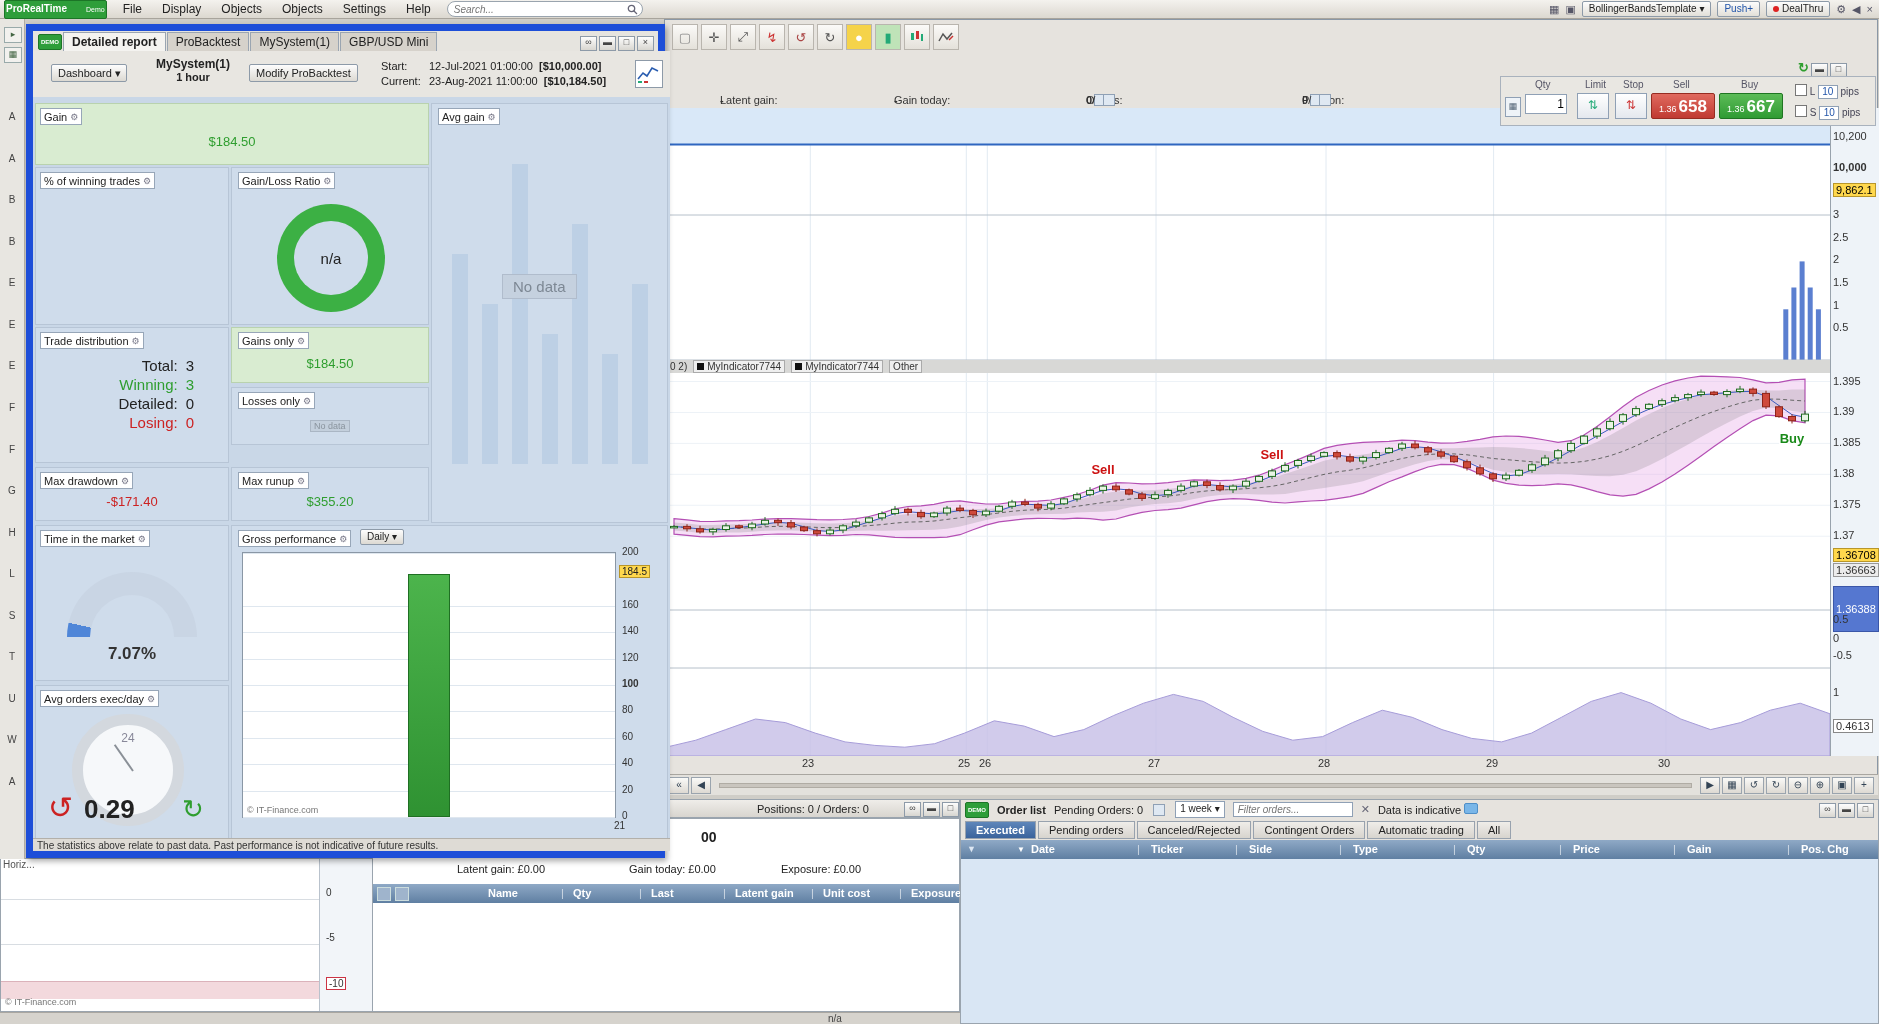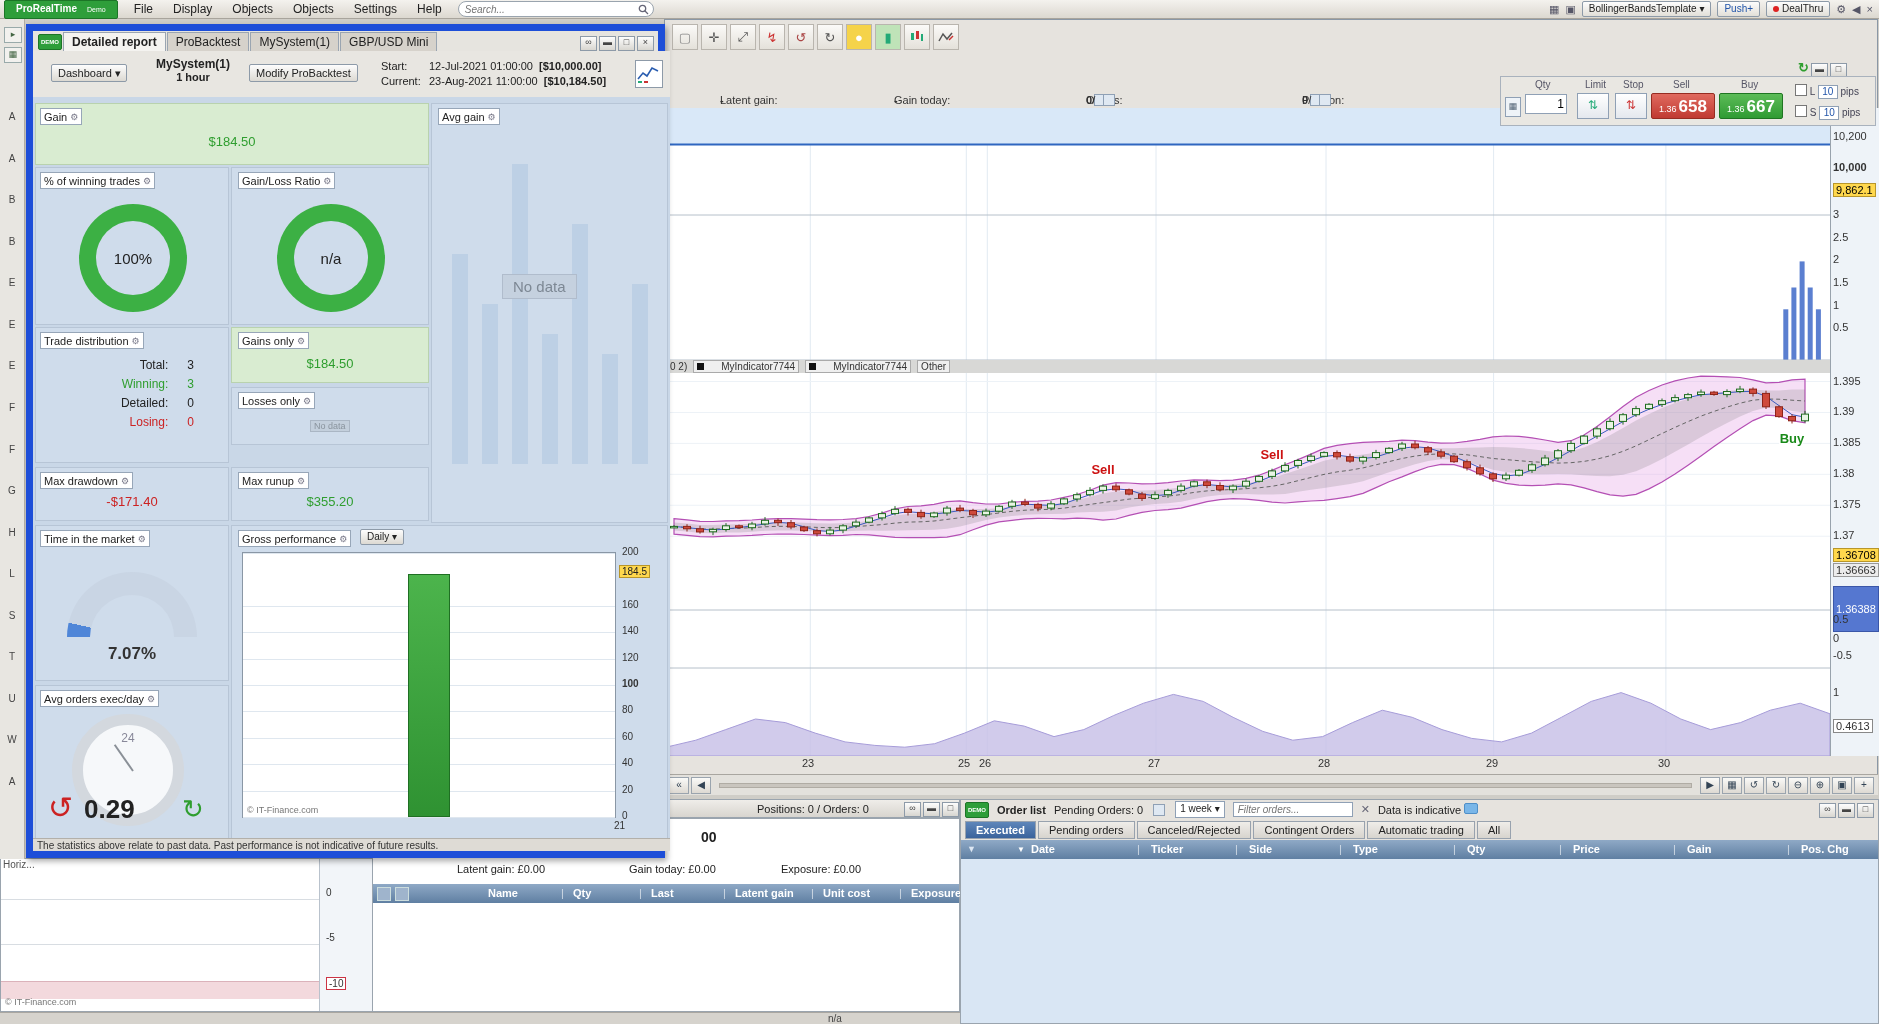--- a/index.html
+++ b/index.html
@@ -3,22 +3,22 @@
 <meta charset="utf-8">
 <style>
   html,body{margin:0;padding:0;background:#9aa0a8;}
   #screen{position:relative;width:1879px;height:1024px;overflow:hidden;background:#cfcdc7;
           font-family:"Liberation Sans",sans-serif;font-size:12px;color:#222;}
   .abs{position:absolute;}
   
   #menubar{position:absolute;left:0;top:0;width:1879px;height:19px;z-index:90;
            background:linear-gradient(#f4f2ee,#dcd8d0);border-bottom:1px solid #a8a49c;
            display:flex;align-items:center;gap:14px;padding:0 4px;box-sizing:border-box;}
-  .logo{display:flex;align-items:center;gap:10px;background:#2e9e3a;border:1px solid #1c7527;
-        border-radius:2px;height:17px;padding:0 11px;color:#fff;justify-content:space-between;}
+  .logo{display:flex;align-items:center;gap:19px;background:#2e9e3a;border:1px solid #1c7527;
+        border-radius:2px;height:17px;padding:0 1px;color:#fff;justify-content:space-between;}
   .logo .l1{font-size:10px;font-weight:bold;line-height:10px;}
   .logo .l2{font-size:7px;line-height:7px;}
   .menu-item{font-size:12px;color:#222;padding:1px 2px;cursor:default;}
   .searchbox{display:flex;align-items:center;background:#fff;border:1px solid #9aa4ae;border-radius:8px;
              height:14px;width:186px;padding:0 4px;}
   .searchbox input{border:none;outline:none;flex:1;font-size:10px;font-style:italic;color:#777;
                    font-family:"Liberation Sans",sans-serif;background:transparent;}
   #mb-right{margin-left:auto;display:flex;align-items:center;gap:6px;padding-right:2px;}
   .mb-btn{border:1px solid #8d9aa8;background:linear-gradient(#fdfdfd,#e2dfd8);font-size:10px;
           padding:0 6px;height:14px;line-height:13px;border-radius:2px;}
@@ -45,21 +45,21 @@
   #chart-toolbar{position:absolute;left:672px;top:24px;display:flex;gap:3px;z-index:3;}
   .tool{width:24px;height:24px;border:1px solid #b9b5ae;background:linear-gradient(#fbfaf8,#e4e1da);
         display:flex;align-items:center;justify-content:center;font-size:13px;color:#555;}
   #chart-info{position:absolute;left:666px;top:94px;width:1164px;height:16px;z-index:3;font-size:11px;color:#333;}
   #chart-info span{position:absolute;white-space:nowrap;}
   .mini-ico{display:inline-block;width:10px;height:10px;border:1px solid #8fa0b5;background:#dfe8f2;
             vertical-align:-1px;margin:0 2px;}
   #price-svg{position:absolute;left:666px;top:108px;z-index:2;}
   #legend-bar{position:absolute;left:666px;top:360px;width:1164px;height:13px;background:#d8d8d6;
               z-index:3;display:flex;align-items:center;gap:6px;font-size:10px;color:#333;padding-left:4px;box-sizing:border-box;}
-  .leg-item{display:flex;align-items:center;gap:17px;background:#efefef;border:1px solid #aaa;padding:0 3px;height:11px;}
+  .leg-item{display:flex;align-items:center;gap:3px;background:#efefef;border:1px solid #aaa;padding:0 3px;height:11px;}
   .leg-sq{width:7px;height:7px;background:#111;}
   #chart-axis{position:absolute;left:1830px;top:108px;width:49px;height:648px;background:#eef3f8;
               border-left:1px solid #98a2ac;z-index:3;}
   .ax{position:absolute;left:2px;font-size:11px;color:#333;white-space:nowrap;}
   .ax-bold{font-weight:bold;}
   .ax-yellow{background:#ffd84d;border:1px solid #b8962a;padding:0 2px;color:#000;}
   .ax-gray{background:#ececec;border:1px solid #999;padding:0 2px;}
   .ax-blue{background:#5577d0;border:1px solid #3a56a8;color:#fff;padding:16px 2px;}
   .ax-box{background:#fff;border:1px solid #888;padding:0 2px;}
   #chart-xlabels{position:absolute;left:666px;top:757px;width:1164px;height:15px;z-index:3;}
@@ -95,21 +95,21 @@
   .panel{position:absolute;background:#cfdceb;border:1px solid #b7c5d6;box-sizing:border-box;}
   .panel-green{background:#d9ecd1;border-color:#b9d2ae;}
   .pval{position:absolute;left:0;right:0;text-align:center;font-size:13px;}
   .green-t{color:#2f9e2f;} .red-t{color:#cc2222;}
   .donut{position:absolute;width:108px;height:108px;border-radius:50%;background:#3cb044;}
   .donut .hole{position:absolute;left:17px;top:17px;width:74px;height:74px;border-radius:50%;background:#cfdceb;}
   .donut .dval{position:absolute;left:0;right:0;top:46px;text-align:center;font-size:15px;color:#222;}
   .nodata{position:absolute;font-size:15px;color:#7d8894;background:#c5d1df;border:1px solid #b0bccc;padding:3px 10px;}
   .nodata-sm{position:absolute;font-size:9px;color:#8a949e;background:#c3cfdc;border:1px solid #aab6c4;padding:0 3px;}
   .ghostbar{position:absolute;width:16px;background:#bdd0e5;}
-  .td-row{display:flex;justify-content:flex-end;gap:19px;line-height:19px;font-size:12px;}
+  .td-row{display:flex;justify-content:flex-end;gap:8px;line-height:19px;font-size:15px;}
   .gauge{position:absolute;width:130px;height:65px;border-radius:130px 130px 0 0;}
   .gauge .ghole{position:absolute;left:23px;top:23px;width:84px;height:42px;border-radius:84px 84px 0 0;background:#cfdceb;}
   .clock{position:absolute;width:90px;height:90px;border-radius:50%;border:11px solid #d3d8de;background:#f6f8fa;}
   .needle{position:absolute;left:54%;top:14px;width:2px;height:32px;background:#8a9097;transform-origin:bottom center;transform:rotate(-35deg);}
   #gp-plot{position:absolute;left:10px;top:26px;width:372px;height:264px;background:#fff;border:1px solid #8a97a5;}
   .gp-grid{position:absolute;left:0;right:0;height:1px;background:#dfe7ef;}
   .gp-tick{position:absolute;left:4px;font-size:10px;color:#333;}
   .gp-tick.bold{font-weight:bold;}
   .gp-badge{position:absolute;left:1px;font-size:10px;background:#ffd84d;border:1px solid #b8962a;padding:0 2px;}
   .gp-bar{position:absolute;width:42px;background:linear-gradient(#4cb44c,#2f9232);border:1px solid #1f6f23;box-sizing:border-box;}
@@ -596,24 +596,20 @@
             <span class="gear">⚙</span>
           </span>
         <div class="pval green-t" style="top:30px;">$184.50</div>
       </div>
 
       <div class="panel" style="left:2px;top:70px;width:194px;height:158px;">
         <span class="chip" style="left:4px;top:4px;">
             <span>% of winning trades</span>
             <span class="gear">⚙</span>
           </span>
-        <div class="donut" style="left:43px;top:36px;">
-          <div class="hole"></div>
-          <span class="dval">100%</span>
-        </div>
       </div>
 
       <div class="panel" style="left:198px;top:70px;width:198px;height:158px;">
         <span class="chip" style="left:6px;top:4px;align-items:center;">
             <span>Gain/Loss Ratio</span>
             <span class="gear">⚙</span>
           </span>
         <div class="donut" style="left:45px;top:36px;">
           <div class="hole"></div>
           <span class="dval">n/a</span>

